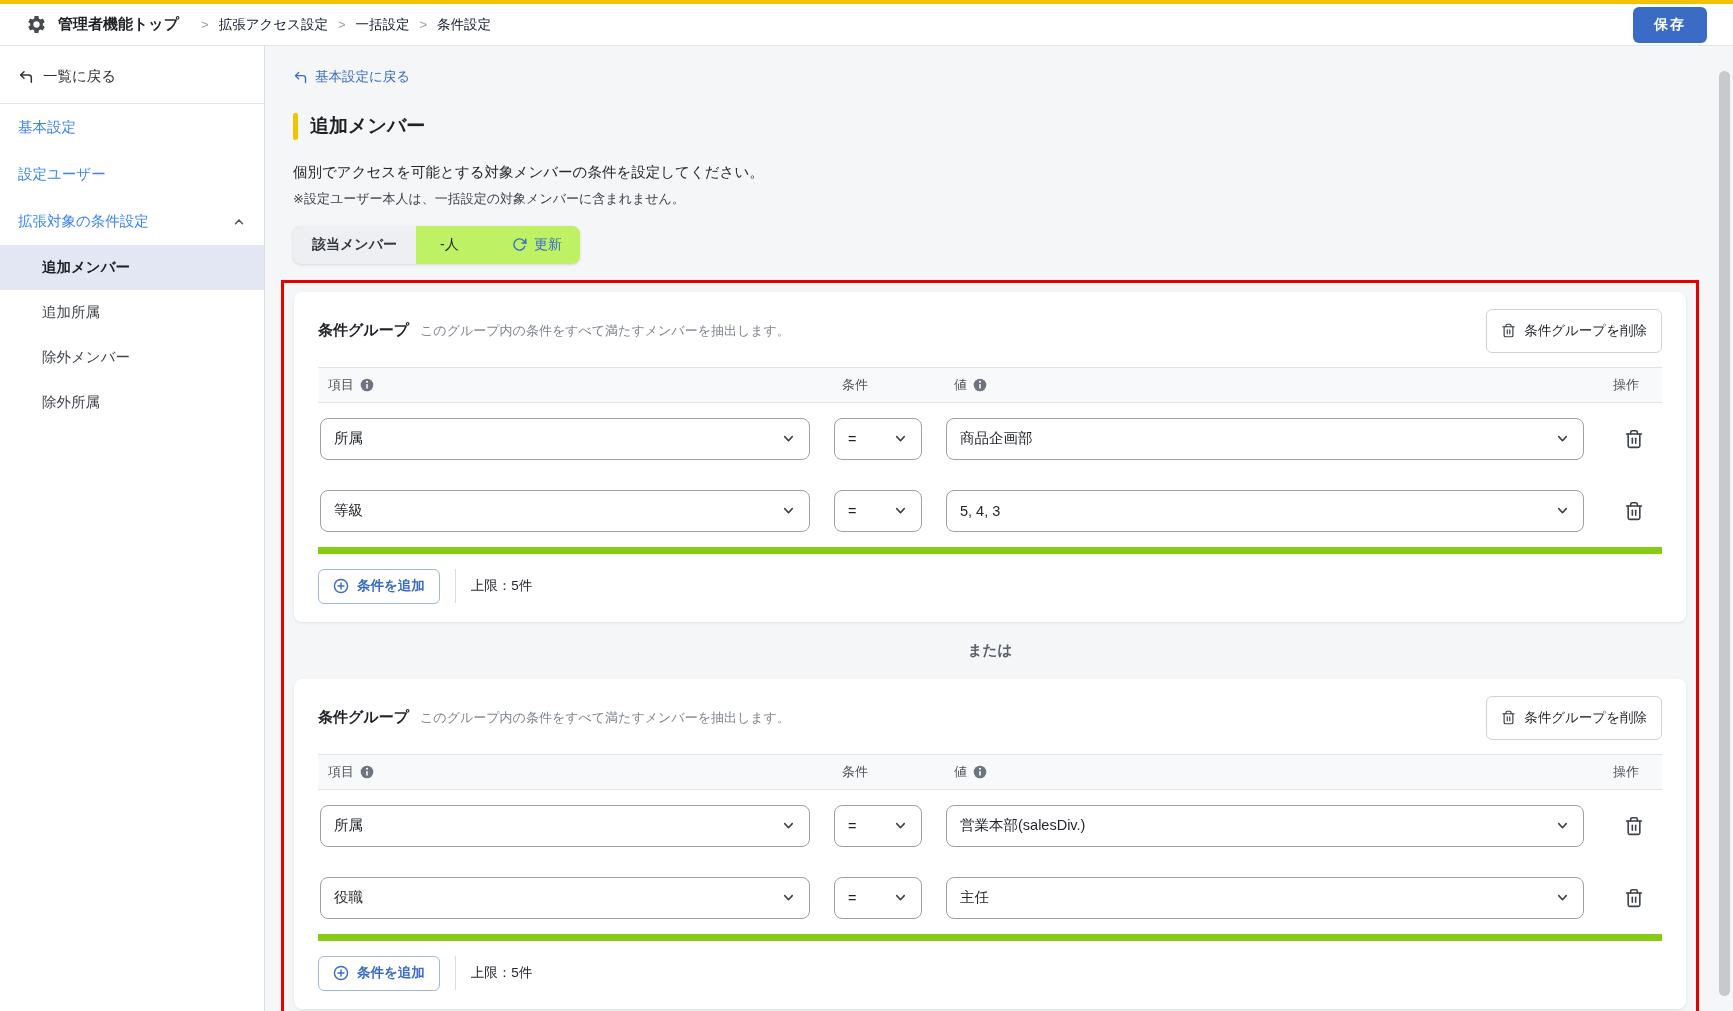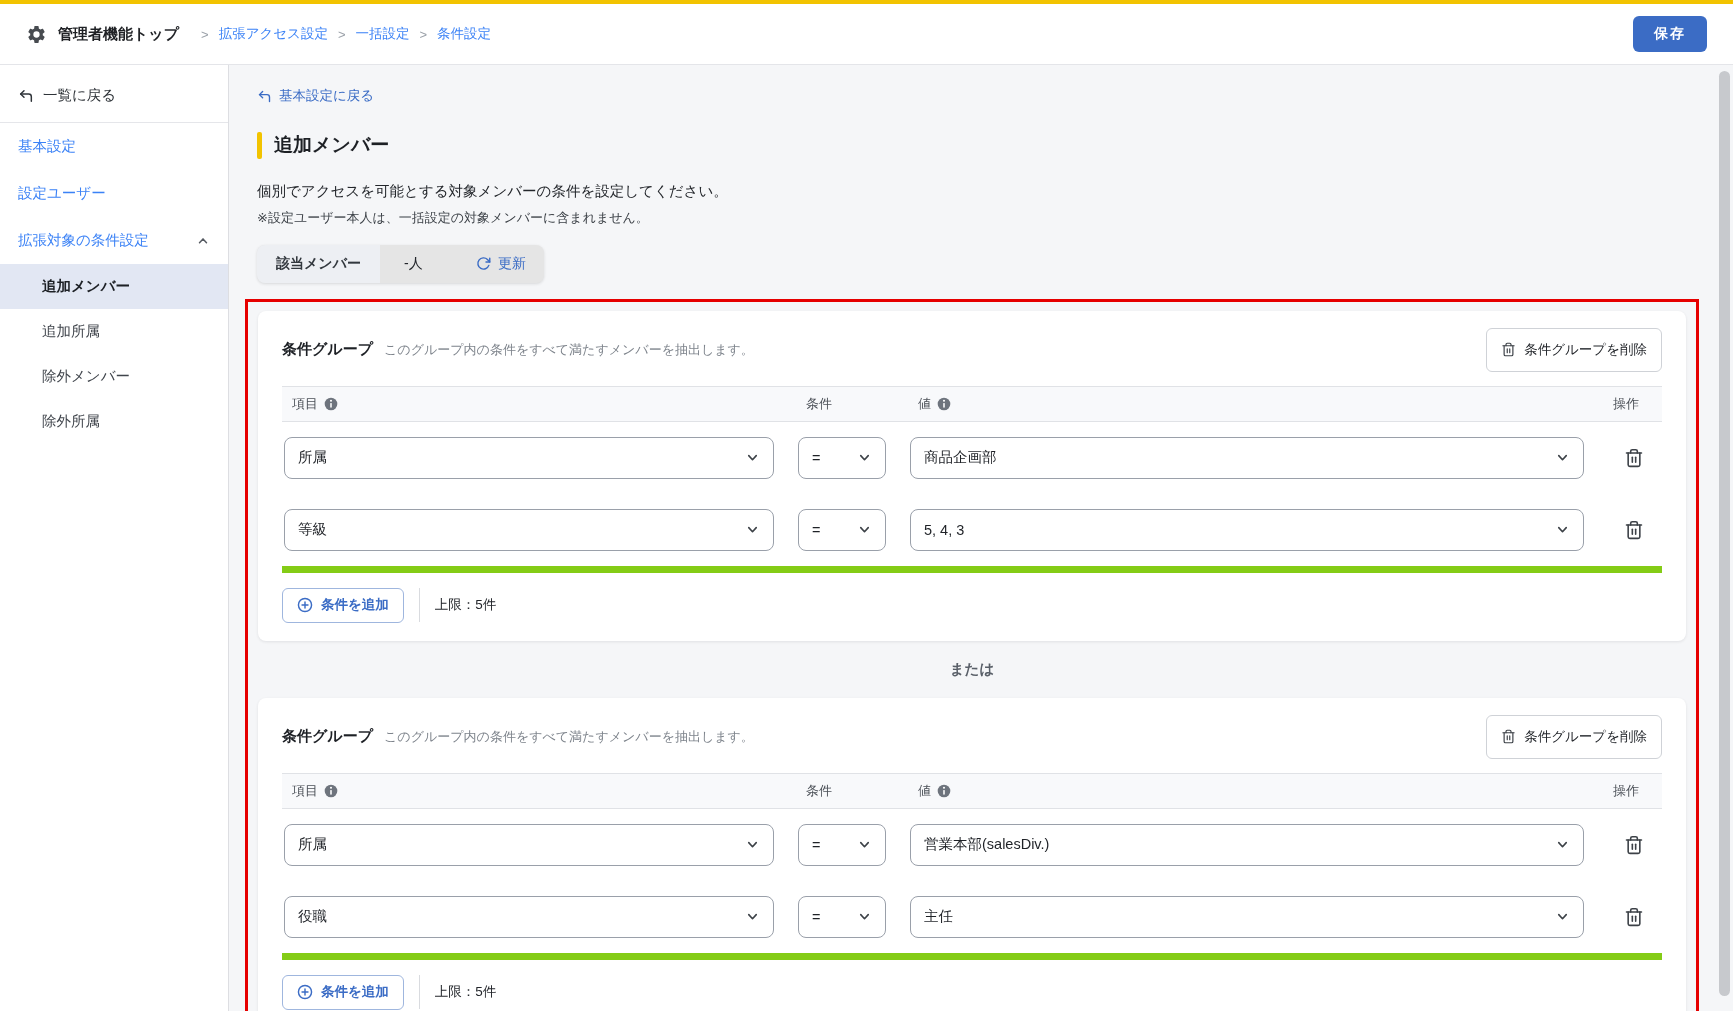--- a/index.html
+++ b/index.html
@@ -5,58 +5,58 @@
   * { margin:0; padding:0; box-sizing:border-box; }
   html,body { width:1733px; height:1011px; }
   body {
     font-family:"Liberation Sans","DejaVu Sans",sans-serif;
     color:#23262b; background:#f5f6f8; overflow:hidden;
   }
   .page { width:1733px; height:1011px; position:relative; display:flex; flex-direction:column; overflow:hidden; }
 
   
   .topbar {
-    height:65px; background:#fff; border-top:4px solid #f2c300; border-bottom:1px solid #e4e5e9;
+    height:46px; background:#fff; border-top:4px solid #f2c300; border-bottom:1px solid #e4e5e9;
     display:flex; align-items:center; padding:0 26px; flex:none;
   }
   .topbar .gear { color:#474b50; width:21px; height:21px; }
   .app-title { font-size:15px; font-weight:bold; color:#1f2125; margin-left:11px; }
   .crumbs { display:flex; align-items:center; margin-left:12px; }
-  .crumb { font-size:13.5px; color:#3b82f6; }
+  .crumb { font-size:13.5px; color:#0f172a; }
   .crumb-sep { font-size:13px; color:#9aa0a8; margin:0 10px; }
   .save-btn {
     margin-left:auto; background:#3b6cc5; color:#fff; font-weight:bold; font-size:14px;
     border:none; border-radius:6px; padding:9px 21px; cursor:pointer; letter-spacing:2px;
   }
 
   
   .body-wrap { flex:1; display:flex; min-height:0; }
 
   
-  .sidebar { width:229px; flex:none; background:#fff; border-right:1px solid #dddee2; padding-top:4px; }
+  .sidebar { width:265px; flex:none; background:#fff; border-right:1px solid #dddee2; padding-top:4px; }
   .side-back { display:flex; align-items:center; gap:9px; padding:17px 18px; font-size:14.5px; color:#2e3338; cursor:pointer; }
   .side-back .ic { width:16px; height:16px; color:#2e3338; }
   .side-divider { border-top:1px solid #e5e6ea; }
   .side-item { padding:14px 18px; font-size:14.5px; color:#3b82f6; cursor:pointer; }
   .side-group { display:flex; align-items:center; justify-content:space-between; }
   .side-group .ic { width:14px; height:14px; color:#555a61; }
   .side-sub { padding:13px 18px 13px 42px; font-size:14.5px; color:#40454c; cursor:pointer; }
   .side-sub.active { background:#e2e7f3; color:#1d2025; font-weight:bold; }
 
   
   .main { flex:1; min-width:0; padding:22px 34px 0 28px; overflow:hidden; }
   .back-link { display:inline-flex; align-items:center; gap:7px; color:#3b6cc5; font-size:13.5px; cursor:pointer; }
   .back-link .ic { width:15px; height:15px; }
   .page-title-row { display:flex; align-items:center; gap:12px; margin-top:24px; }
   .title-bar { width:5px; height:27px; background:#f2c300; border-radius:2px; }
   .page-title { font-size:19px; font-weight:bold; color:#1d2025; }
   .desc { margin-top:23px; font-size:14.5px; color:#23262b; }
   .note { margin-top:8px; font-size:13px; color:#3c4147; }
 
-  .count-box { margin-top:18px; display:inline-flex; align-items:stretch; background:#e5e5e5; border-radius:8px;
+  .count-box { margin-top:18px; display:inline-flex; align-items:stretch; background:#bef264; border-radius:8px;
     box-shadow:0 1px 3px rgba(40,40,45,.14); overflow:hidden; }
   .count-label { background:#edeff3; padding:10px 19px; font-size:14px; font-weight:bold; color:#33383e; }
   .count-value { padding:10px 24px; font-size:14px; color:#23262b; min-width:92px; }
   .count-refresh { display:flex; align-items:center; gap:7px; padding:10px 18px 10px 4px; color:#3b6cc5; font-size:14px; cursor:pointer; }
   .count-refresh .ic { width:15px; height:15px; }
 
   
   .red-frame { margin:16px 0 0 -12px; border:3px solid #e60000; padding:9px 10px; }
   .group-card { background:#fff; border-radius:8px; box-shadow:0 1px 3px rgba(40,40,45,.10); padding:17px 24px 18px; }
   .group-head { display:flex; align-items:center; }

